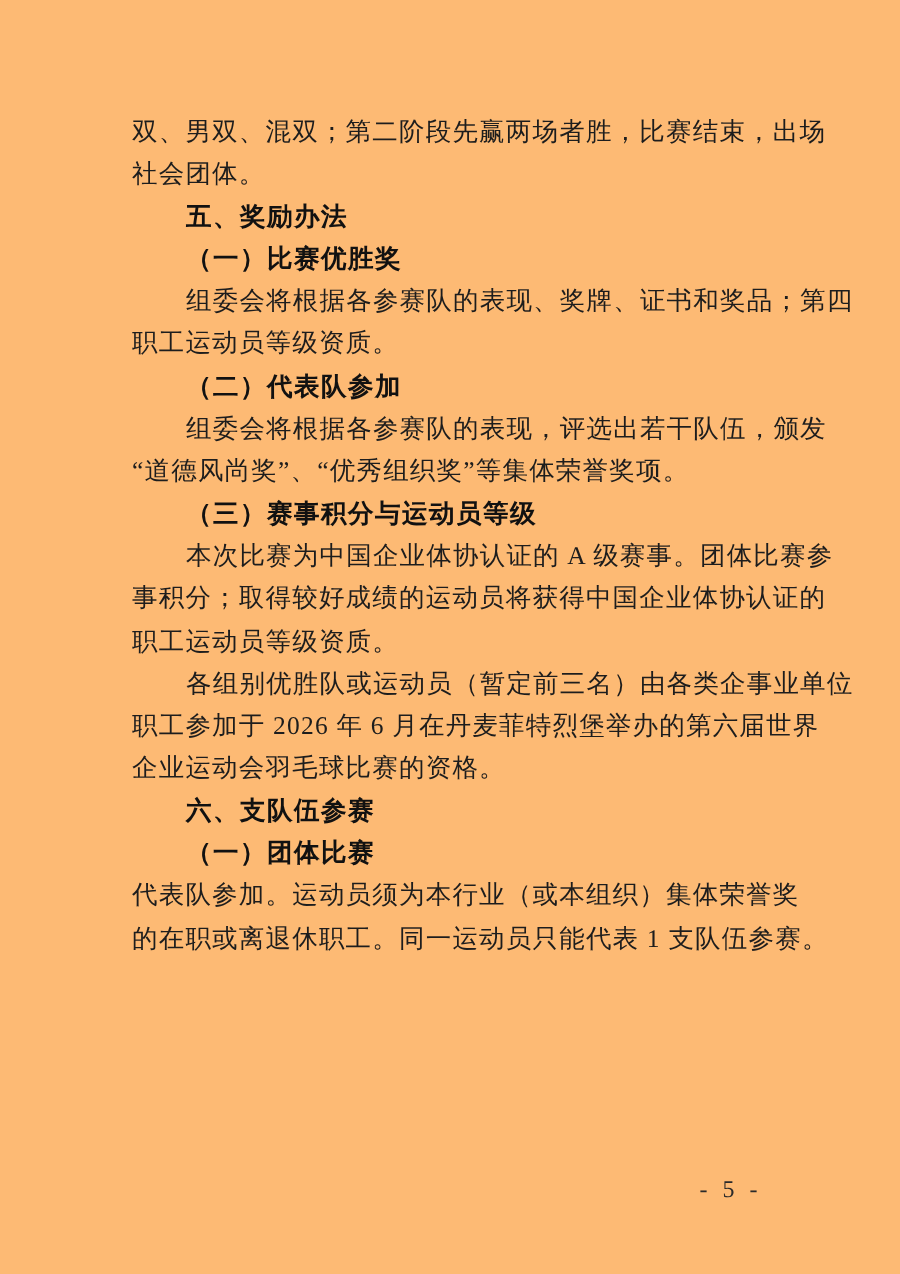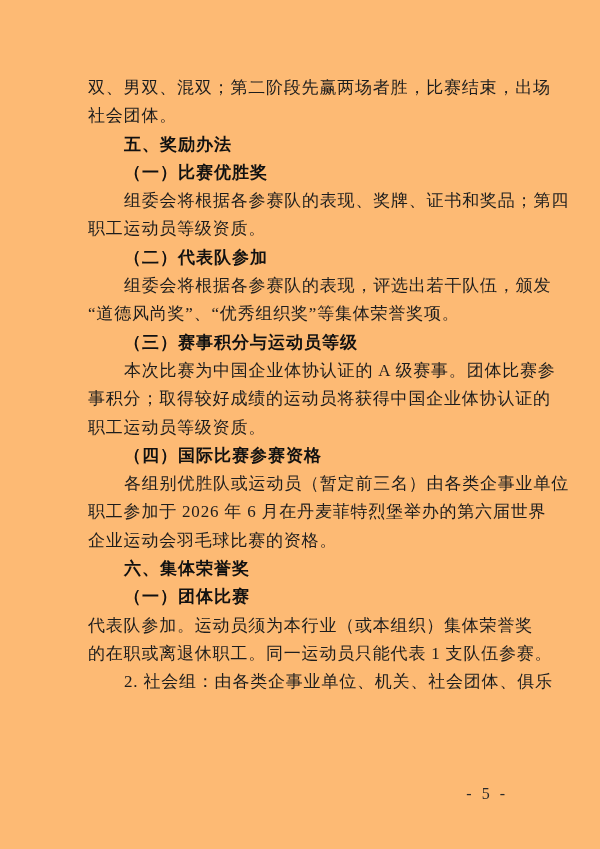--- a/index.html
+++ b/index.html
@@ -65,24 +65,22 @@
     <div class="ln hd ind">（一）比赛优胜奖</div>
     <div class="ln ind">组委会将根据各参赛队的表现、奖牌、证书和奖品；第四</div>
     <div class="ln">职工运动员等级资质。</div>
     <div class="ln hd ind">（二）代表队参加</div>
     <div class="ln ind">组委会将根据各参赛队的表现，评选出若干队伍，颁发</div>
     <div class="ln">“道德风尚奖”、“优秀组织奖”等集体荣誉奖项。</div>
     <div class="ln hd ind">（三）赛事积分与运动员等级</div>
     <div class="ln ind">本次比赛为中国企业体协认证的 A 级赛事。团体比赛参</div>
     <div class="ln">事积分；取得较好成绩的运动员将获得中国企业体协认证的</div>
     <div class="ln">职工运动员等级资质。</div>
-    <div class="ln hd ind">（四）国际比赛参赛资格</div>
     <div class="ln ind">各组别优胜队或运动员（暂定前三名）由各类企事业单位</div>
     <div class="ln">职工参加于 2026 年 6 月在丹麦菲特烈堡举办的第六届世界</div>
     <div class="ln">企业运动会羽毛球比赛的资格。</div>
-    <div class="ln hd ind">六、集体荣誉奖</div>
+    <div class="ln hd ind">六、支队伍参赛</div>
     <div class="ln hd ind">（一）团体比赛</div>
     <div class="ln">代表队参加。运动员须为本行业（或本组织）集体荣誉奖</div>
     <div class="ln">的在职或离退休职工。同一运动员只能代表 1 支队伍参赛。</div>
-    <div class="ln ind">2. 社会组：由各类企事业单位、机关、社会团体、俱乐</div>
   </div>
   <div class="pageno">- 5 -</div>
 </div>
 
 </body></html>

